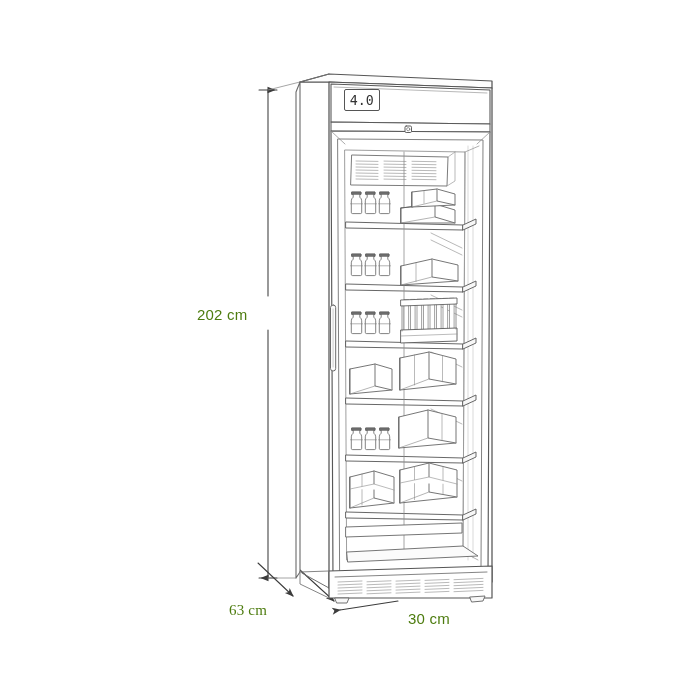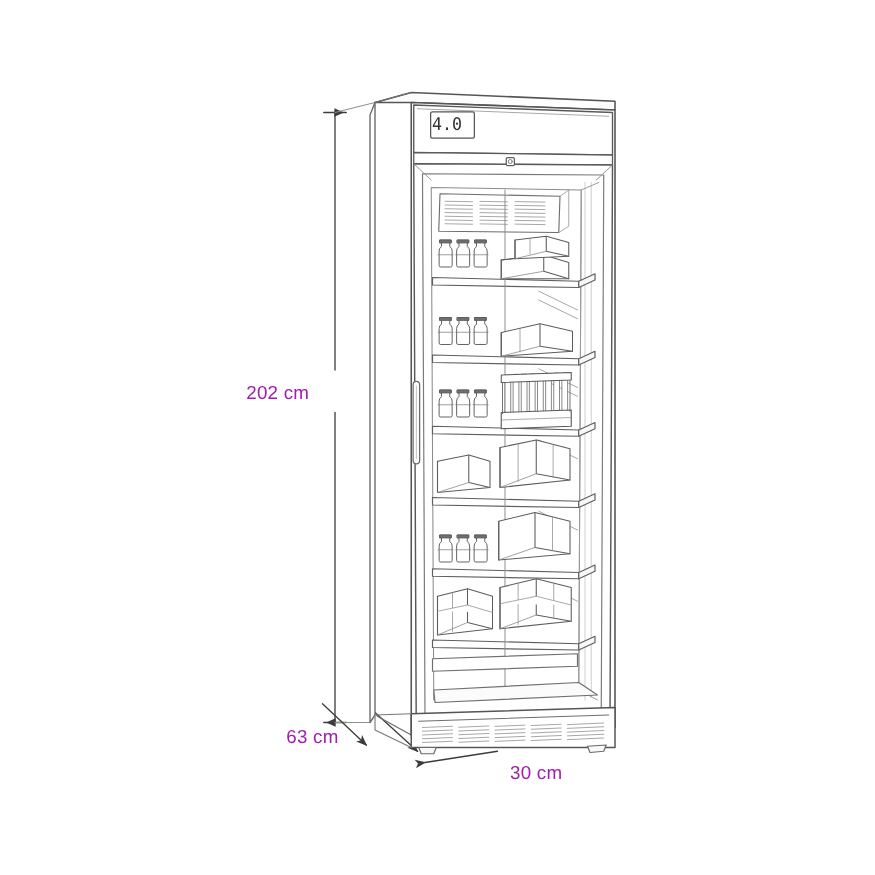--- a/index.html
+++ b/index.html
@@ -25,39 +25,39 @@
     left: 0;
     top: 0;
     width: 700px;
     height: 700px;
     display: block;
   }
   .dim-label {
     position: absolute;
     font-family: "Liberation Sans", sans-serif;
     font-size: 15px;
-    color: #a21caf;
+    color: #4d7c0f;
     white-space: nowrap;
     letter-spacing: 0.2px;
   }
   #label-height { left: 197px; top: 306px; }
-  #label-depth  { left: 229px; top: 581px; }
+  #label-depth  { left: 229px; top: 602px; font-family: Liberation Serif, serif; }
   #label-width  { left: 408px; top: 610px; }
 
   .seg-display {
     position: absolute;
     left: 344px;
     top: 89px;
     width: 34px;
     height: 20px;
     border: 1.4px solid #555;
     border-radius: 2px;
     display: flex;
     align-items: center;
-    justify-content: flex-start;
+    justify-content: center;
     background: #ffffff;
   }
   .seg-display span {
     font-family: "DejaVu Sans Mono", monospace;
     font-size: 14px;
     color: #333;
     letter-spacing: 0px;
     line-height: 1;
     transform: scaleX(0.95);
   }

